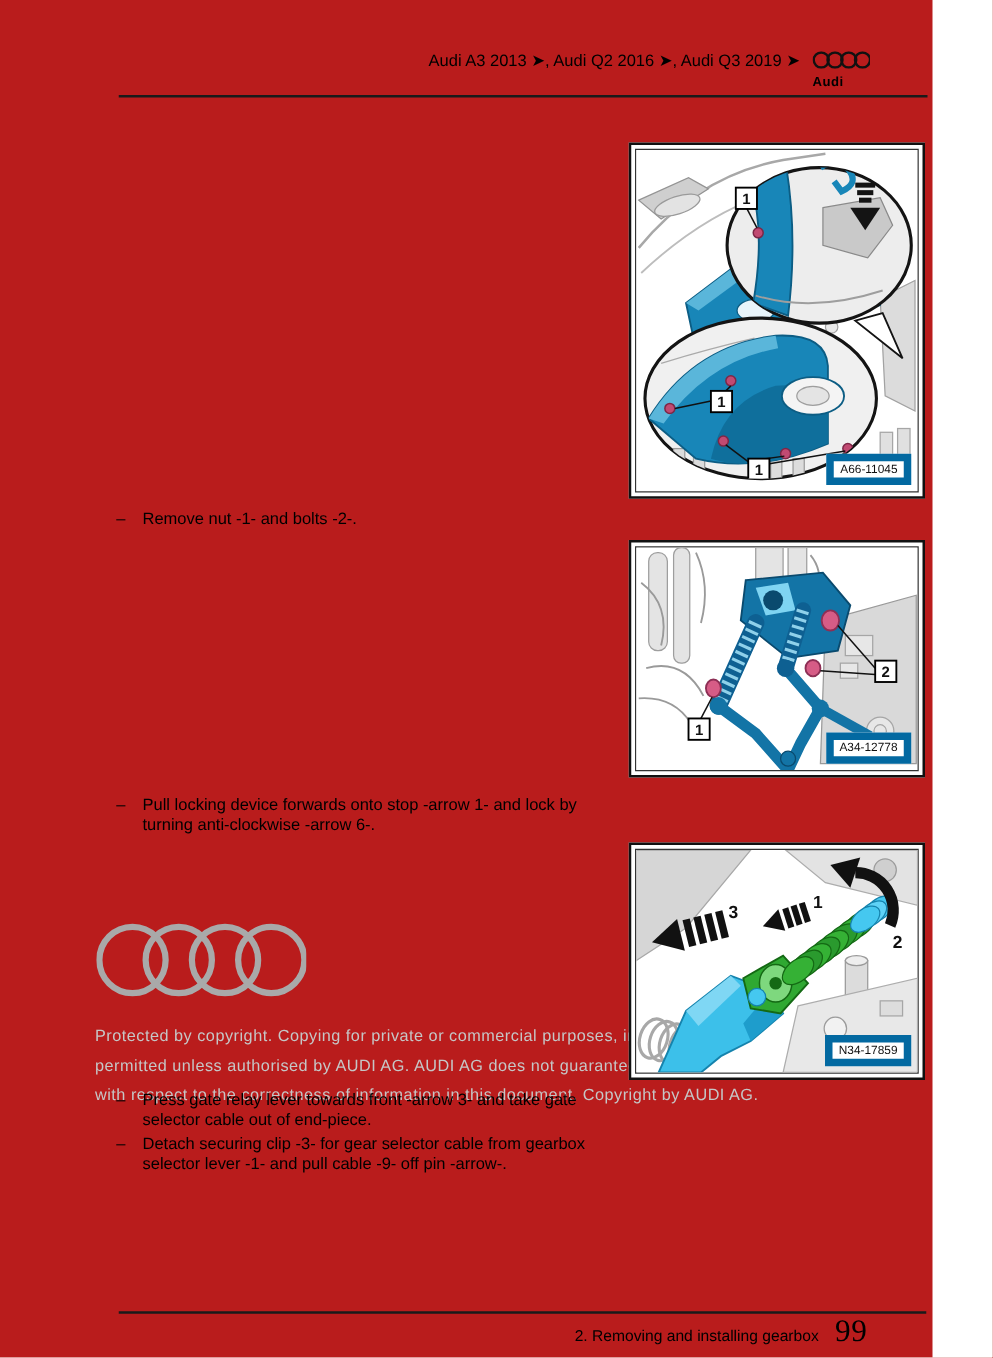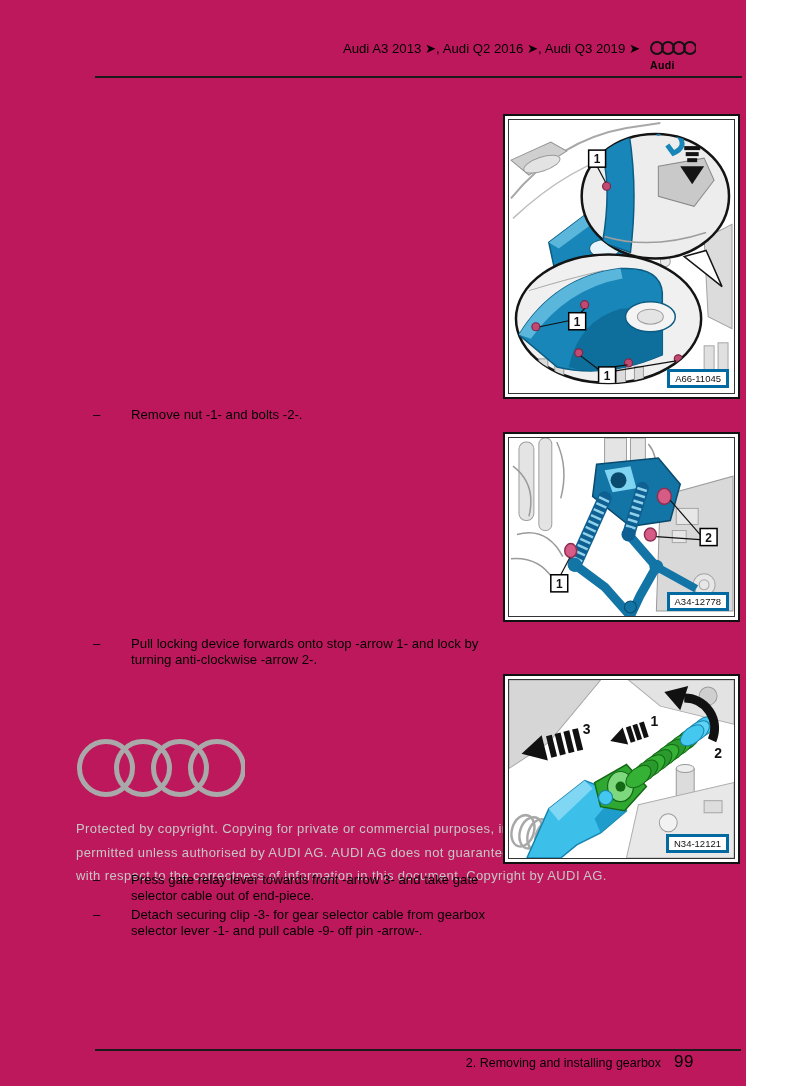--- a/index.html
+++ b/index.html
@@ -1,47 +1,47 @@
 <!DOCTYPE html>
 <html><head>
 <meta charset="utf-8">
 <style>
   html,body{margin:0;padding:0;background:#fff;}
-  .page{position:relative;width:746px;height:1086px;background:#be185d;overflow:hidden;
+  .page{position:relative;width:746px;height:1086px;background:#b91c1c;overflow:hidden;
         font-family:"Liberation Sans",sans-serif;color:#000;}
   
   .hdr-text{position:absolute;top:41px;right:106px;text-align:right;
             font-size:13.2px;line-height:16.5px;white-space:nowrap;}
   .hdr-logo{position:absolute;top:41px;right:50px;width:46px;}
   .hdr-logo .wordmark{font-size:10.5px;font-weight:bold;letter-spacing:.4px;margin-top:0px;}
   .hdr-rule{position:absolute;top:76px;left:95px;width:647px;height:2px;background:#1a1a1a;}
   
   .edge-line{position:absolute;left:791px;top:84px;width:2px;height:1002px;background:#3a3a3a;}
   
   .instr{position:absolute;left:93px;width:400px;display:flex;z-index:3;
          font-size:13.2px;line-height:16px;}
   .instr .dash{width:21px;flex:none;}
-  .instr .itext{width:376px;margin-left:17px;}
+  .instr .itext{width:376px;}
   
   .figure{position:absolute;left:503px;width:237px;box-sizing:border-box;
           border:2.5px solid #111;background:#fff;padding:3px;z-index:2;}
   .fig-inner{position:relative;width:100%;height:100%;box-sizing:border-box;
              border:1px solid #333;overflow:hidden;background:#fff;}
   .fig-inner svg{display:block;width:100%;height:100%;}
-  .fig-label{position:absolute;right:5px;bottom:5px;background:#fff;border:3px solid #0369a1;
+  .fig-label{position:absolute;right:5px;bottom:5px;background:#fff;border:6px solid #0369a1;
              font-size:9.5px;line-height:13px;padding:0 5px;color:#111;white-space:nowrap;}
   
   .wm-rings{position:absolute;left:77px;top:736px;z-index:1;}
   .wm-line{position:absolute;left:76px;z-index:1;color:#c6c6c6;font-size:13px;
            letter-spacing:.4px;white-space:nowrap;}
   
   .ftr-rule{position:absolute;top:1049px;left:95px;width:646px;height:2px;background:#1a1a1a;}
   .ftr-text{position:absolute;top:1052px;right:52px;display:flex;align-items:baseline;gap:13px;}
   .ftr-section{font-size:12.5px;}
-  .ftr-page{font-size:17px;letter-spacing:.5px;}
+  .ftr-page{font-size:25px;letter-spacing:.5px;font-family:Liberation Serif, serif;}
   
   .cbox{fill:#fff;stroke:#000;stroke-width:1.5;}
   .cbox-t{font-family:"Liberation Sans",sans-serif;font-size:12px;font-weight:bold;fill:#111;text-anchor:middle;}
   .halo{font-family:"Liberation Sans",sans-serif;font-size:14px;font-weight:bold;fill:#111;
         stroke:#fff;stroke-width:3px;paint-order:stroke;stroke-linejoin:round;text-anchor:middle;}
   .leader{stroke:#111;stroke-width:1.2;}
 </style>
 </head>
 <body>
 
@@ -210,21 +210,21 @@
         <line class="leader" x1="192" y1="101" x2="148" y2="98"></line>
         <rect class="cbox" x="192" y="90" width="17" height="17"></rect>
         <text class="cbox-t" x="200.5" y="103">2</text>
       </svg>
       <div class="fig-label">A34-12778</div>
     </div>
   </div>
 
   <div class="instr" style="top:636px;">
     <span class="dash">–</span>
-    <span class="itext">Pull locking device forwards onto stop -arrow 1- and lock by turning anti-clockwise -arrow 2-.</span>
+    <span class="itext">Pull locking device forwards onto stop -arrow 1- and lock by turning anti-clockwise -arrow 6-.</span>
   </div>
 
   <div class="figure" style="top:674px;height:190px;">
     <div class="fig-inner">
       <svg viewBox="0 0 226 177" preserveAspectRatio="none">
         <rect width="226" height="177" fill="#fff"></rect>
         <polygon points="0,0 92,0 40,62 0,88" fill="#d6d6d6" stroke="#a8a8a8"></polygon>
         <polygon points="120,0 226,0 226,44 152,26" fill="#e3e3e3" stroke="#adadad"></polygon>
         <circle cx="200" cy="16" r="9" fill="#cfcfcf" stroke="#9c9c9c"></circle>
         <g fill="none" stroke="#a8a8a8" stroke-width="2.5">
@@ -279,21 +279,21 @@
             <rect x="18" y="-8" width="5" height="16"></rect>
         </g>
         <g>
           <path d="M176,18 A30,30 0 0 1 204,60" stroke="#111" stroke-width="9" fill="none"></path>
           <polygon points="156,12 180,6 172,30" fill="#111"></polygon>
         </g>
         <text class="halo" x="78" y="54">3</text>
         <text class="halo" x="146" y="46">1</text>
         <text class="halo" x="210" y="78">2</text>
       </svg>
-      <div class="fig-label">N34-12121</div>
+      <div class="fig-label">N34-17859</div>
     </div>
   </div>
 
   <div class="wm-rings">
     <svg width="168" height="65" viewBox="0 0 168 65">
       <g fill="none" stroke="#a9a9a9" stroke-width="5">
         <circle cx="29" cy="32" r="26.5"></circle>
           <circle cx="66" cy="32" r="26.5"></circle>
         <circle cx="103" cy="32" r="26.5"></circle>
           <circle cx="140" cy="32" r="26.5"></circle>

